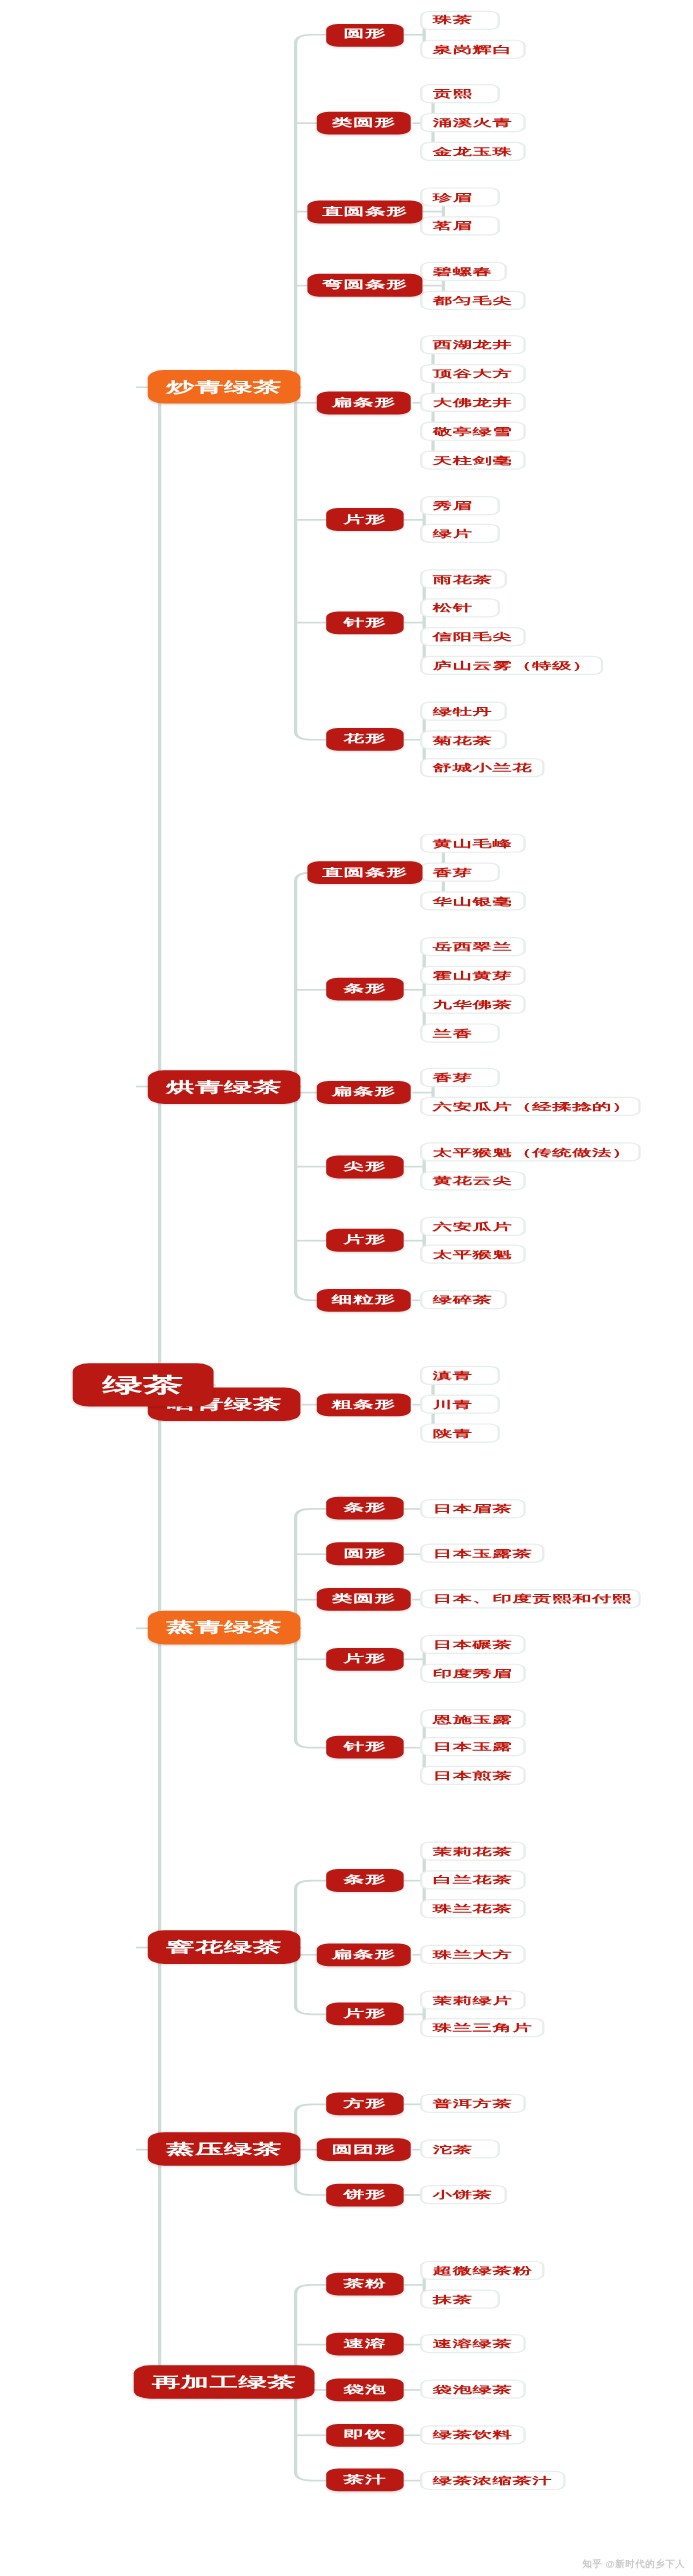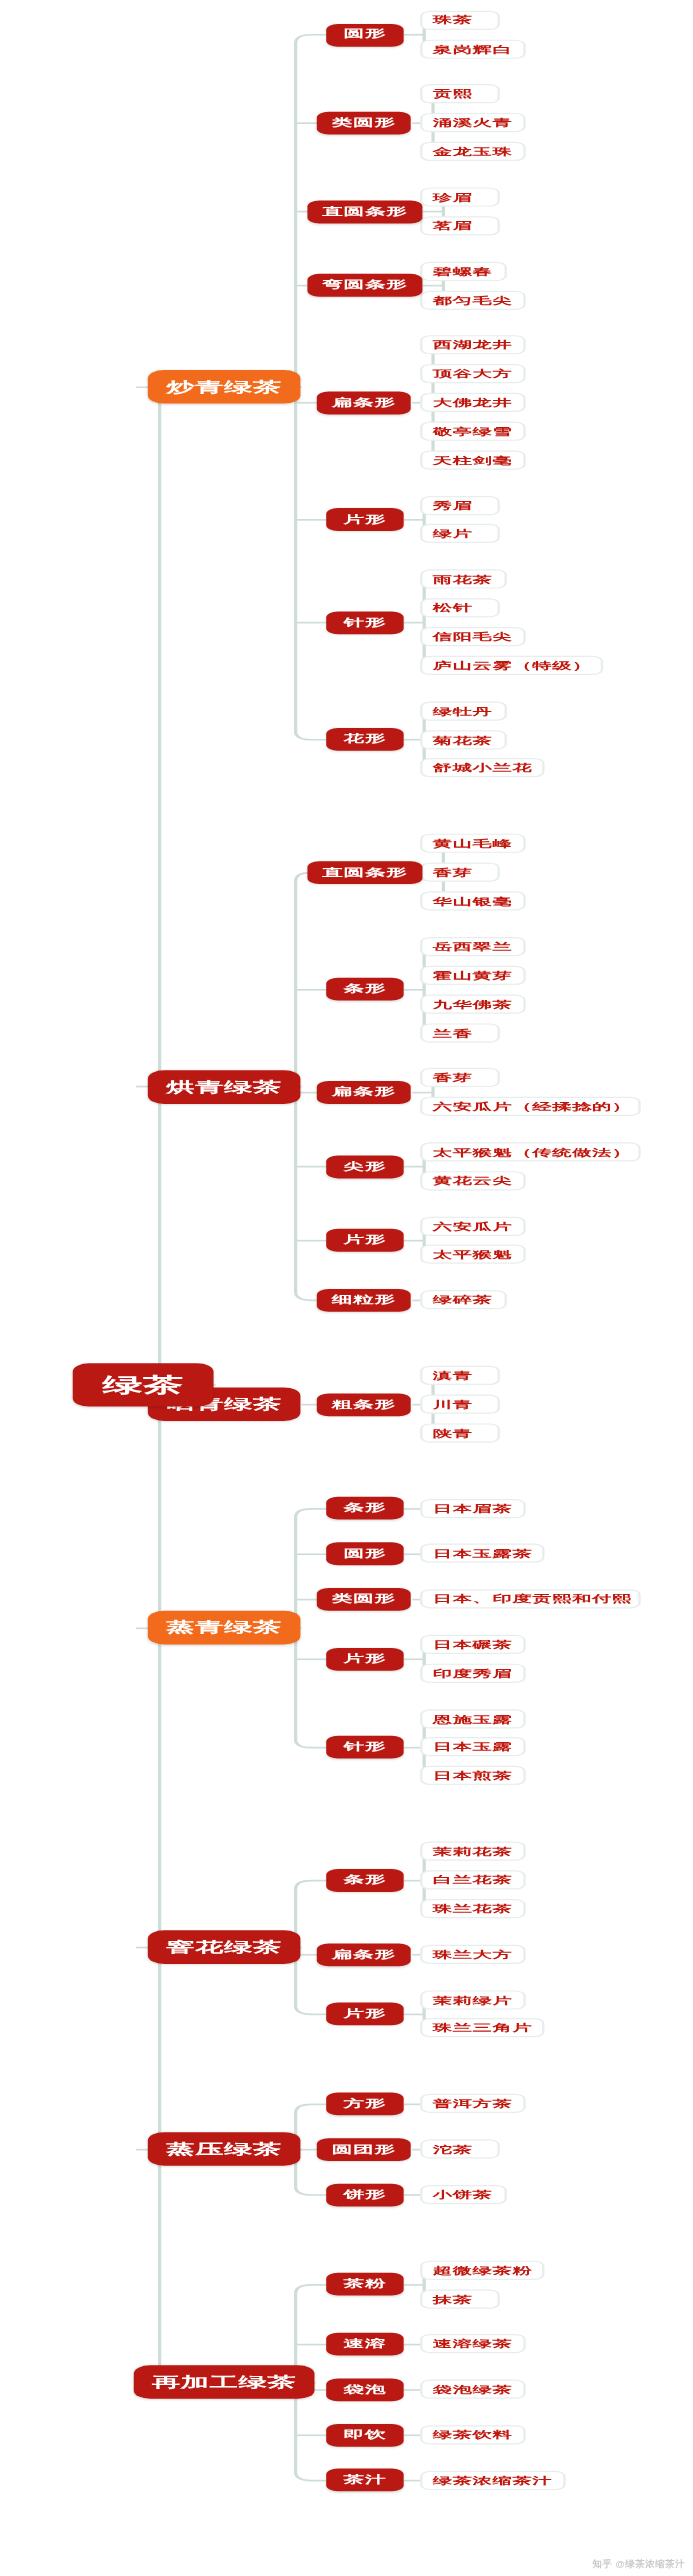--- a/index.html
+++ b/index.html
@@ -290,15 +290,15 @@
         <div class="node shape" style="left: 139px; top: 1980px; width: 33px; height: 19px; font-size: 8.8px;">袋泡</div>
         <div class="node leaf" title="绿茶饮料" style="left: 179px; top: 2019px; width: 45px; height: 16.4px; font-size: 8.2px;">绿茶饮料</div>
         <div class="node shape" style="left: 139px; top: 2018px; width: 33px; height: 19px; font-size: 8.8px;">即饮</div>
         <div class="node leaf" title="绿茶浓缩茶汁" style="left: 179px; top: 2057px; width: 62px; height: 16.4px; font-size: 8.2px;">绿茶浓缩茶汁</div>
         <div class="node shape" style="left: 139px; top: 2055px; width: 33px; height: 19px; font-size: 8.8px;">茶汁</div>
         <div class="node cat" style="left: 57px; top: 1969px; width: 77px; height: 28px; font-size: 12px;">再加工绿茶</div>
         <div class="node root" style="left: 31px; top: 1135px; width: 60px; height: 36px; font-size: 17px;">绿茶</div>
       </div>
     </div>
 
-  <div class="watermark">知乎 @绿茶浓缩茶汁</div>
+  <div class="watermark">知乎 @新时代的乡下人</div>
 </div>
 
 
 </body></html>

